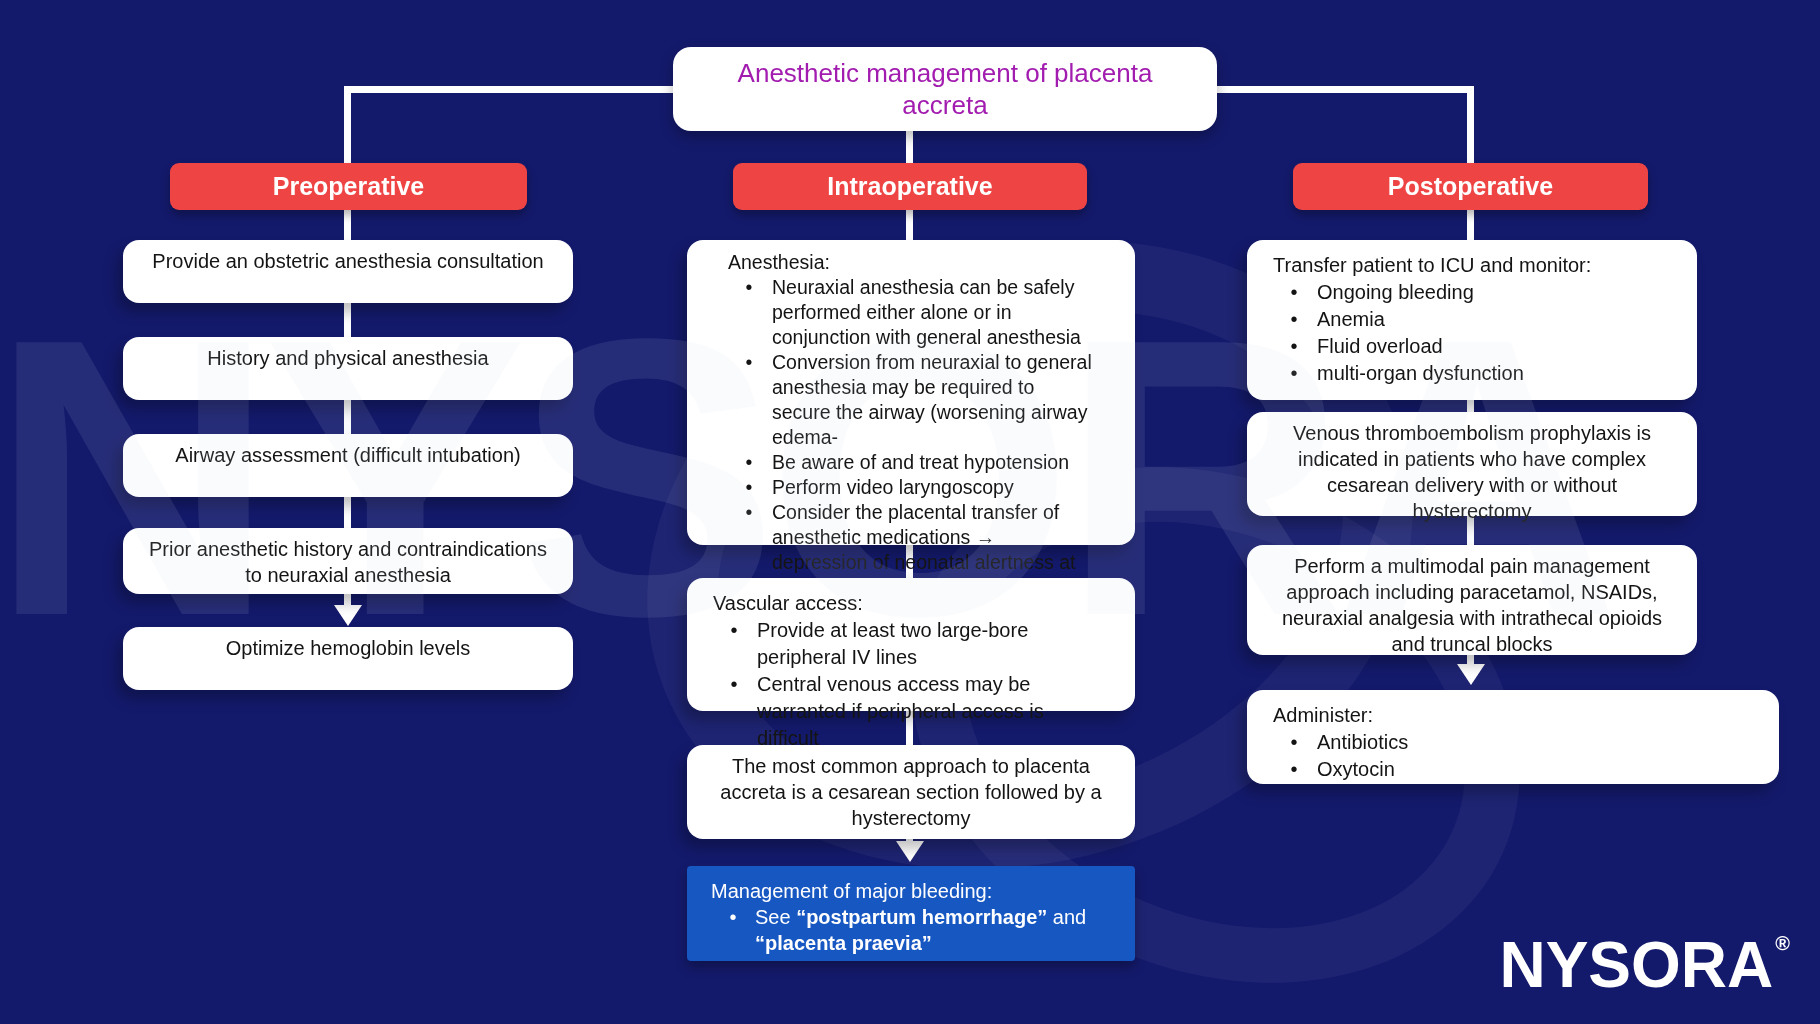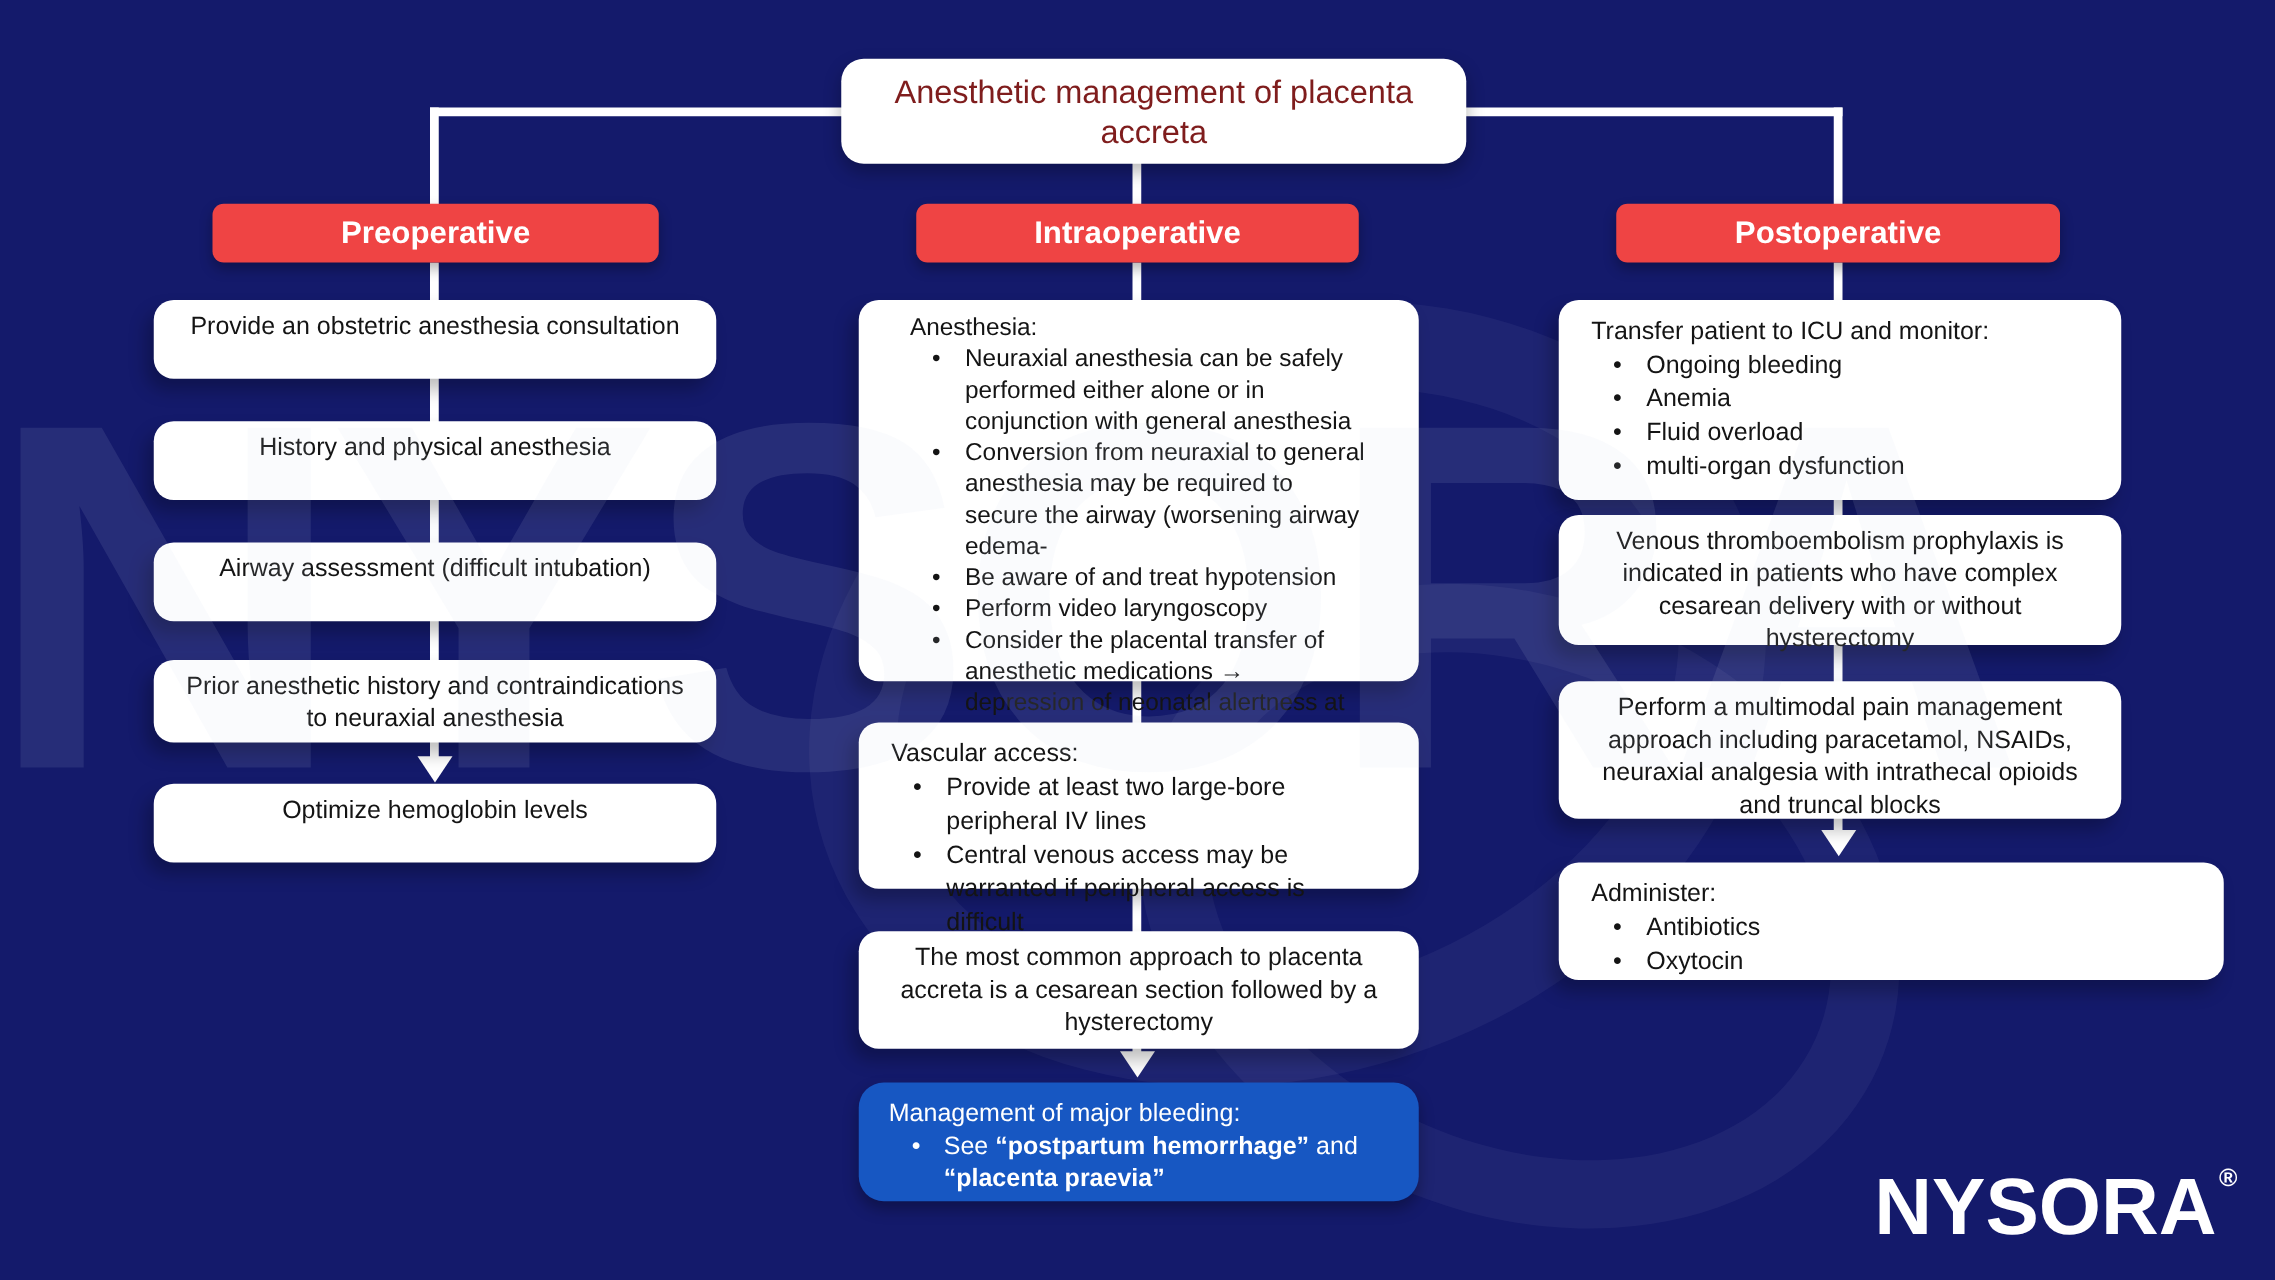--- a/index.html
+++ b/index.html
@@ -16,24 +16,24 @@
   .vline{width:7px;}
   .hline{height:7px;}
   .arrowhead{
     position:absolute;z-index:2;width:0;height:0;
     border-left:14px solid transparent;
     border-right:14px solid transparent;
     border-top:21px solid #ffffff;
   }
   
   .titlebox{
-    position:absolute;left:673px;top:47px;width:500px;height:84px;
+    position:absolute;left:673px;top:47px;width:544px;height:84px;
     background:#ffffff;border-radius:18px;z-index:3;
     display:flex;align-items:center;justify-content:center;text-align:center;
-    font-size:26px;font-weight:500;line-height:1.25;color:#7f1d1d;
+    font-size:26px;font-weight:500;line-height:1.25;color:#a21caf;
     padding:0 28px;box-sizing:border-box;
     box-shadow:0 6px 14px rgba(0,0,0,0.28);
   }
   .header{
     position:absolute;height:47px;z-index:3;
     background:#ef4444;border-radius:9px;
     display:flex;align-items:center;justify-content:center;
     color:#ffffff;font-size:25px;font-weight:bold;
     box-shadow:0 5px 10px rgba(0,0,0,0.30);
   }
@@ -47,21 +47,21 @@
     display:flex;justify-content:center;text-align:center;
     font-size:20px;line-height:1.3;padding:8px 26px;
   }
   .listbox{padding:10px 39px;font-size:19.5px;line-height:25px;}
   .listbox.big{font-size:20px;line-height:27px;padding:12px 24px;}
   .listbox .hd{margin:0 0 0 2px;}
   .bullet{display:flex;}
   .bullet .dot{flex:0 0 46px;text-align:center;}
   .bullet .bt{flex:1 1 auto;}
   .bluebox{
-    position:absolute;background:#1757c2;border-radius:20px;z-index:3;
+    position:absolute;background:#1757c2;border-radius:4px;z-index:3;
     color:#ffffff;font-size:20px;line-height:26px;
     padding:12px 24px;box-sizing:border-box;
     box-shadow:0 6px 12px rgba(0,0,0,0.30);
   }
   .bluebox b{font-weight:bold;}
   
   .wm-text{
     position:absolute;left:-10px;top:250px;width:1900px;z-index:4;
     font-size:395px;font-weight:bold;letter-spacing:-12px;
     color:rgba(205,211,231,0.10);

